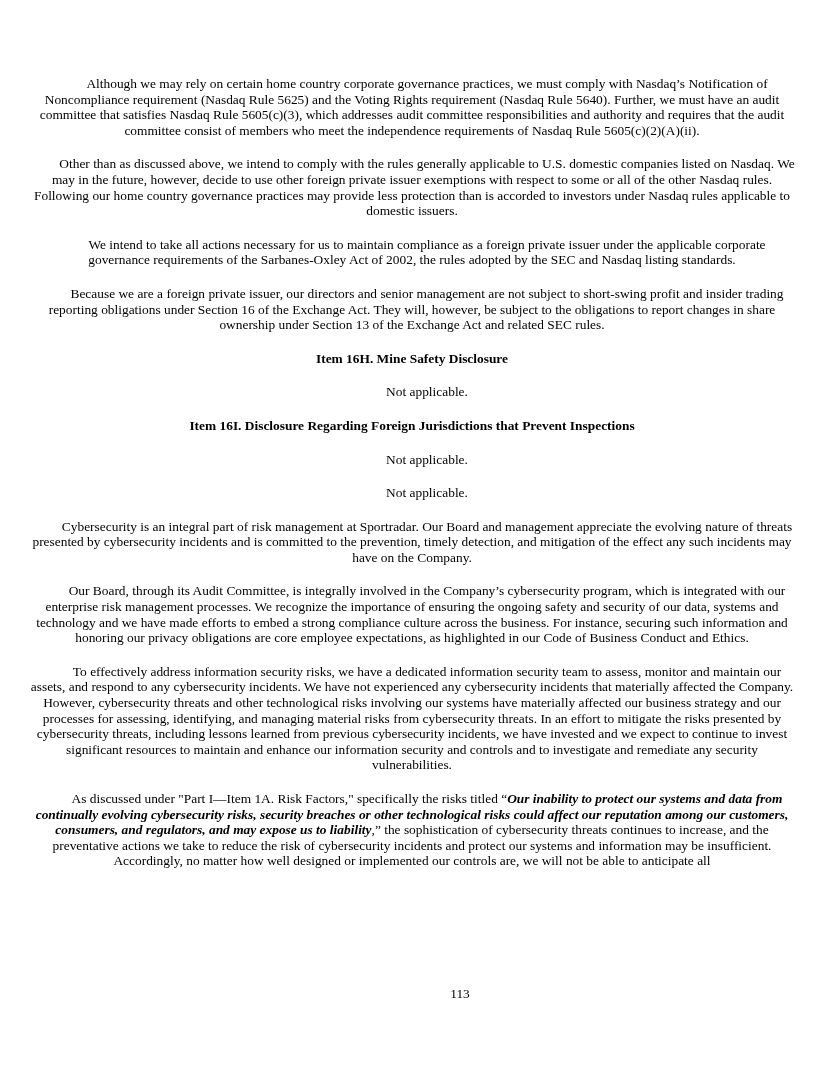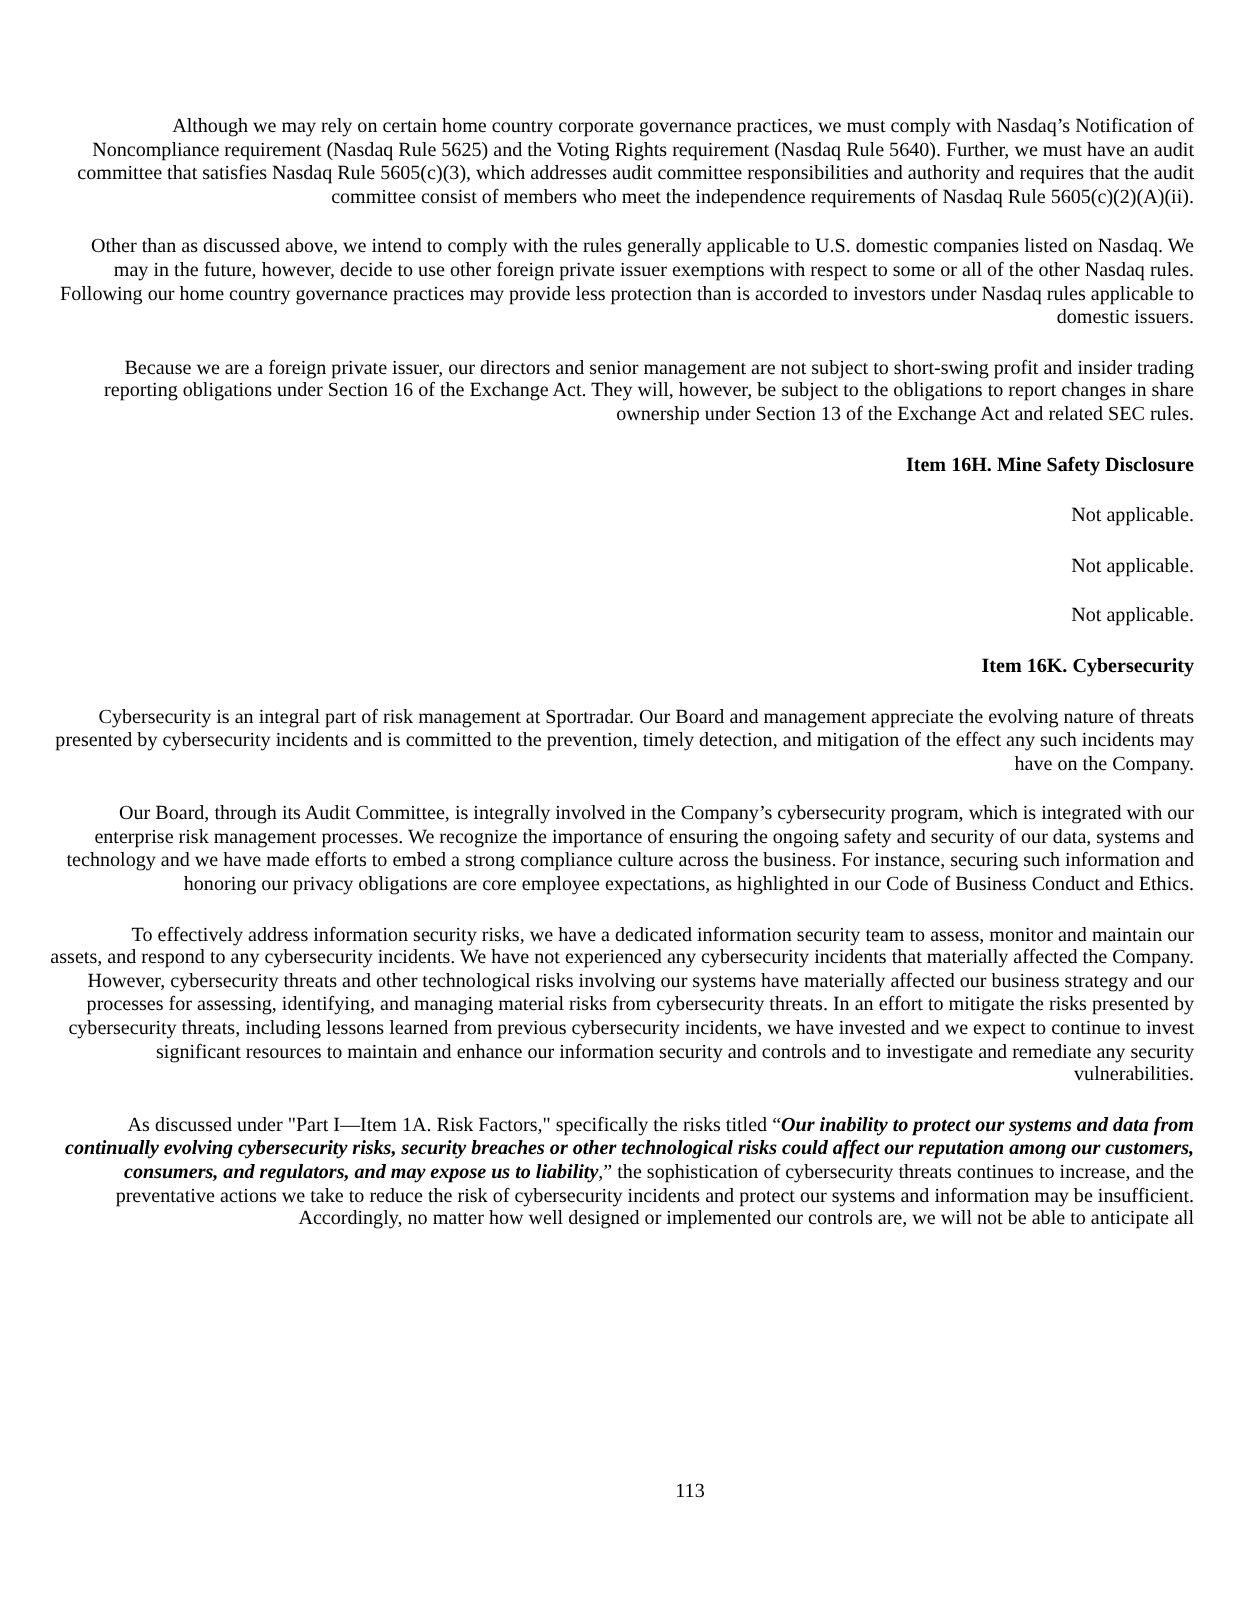--- a/index.html
+++ b/index.html
@@ -16,21 +16,21 @@
     font-family: "Liberation Serif", "DejaVu Serif", serif;
     color: #000000;
   }
   .content {
     position: absolute;
     top: 76px;
     left: 28px;
     width: 768px;
     font-size: 13.4px;
     line-height: 15.6px;
-    text-align: right;
+    text-align: center;
   }
   .para {
     margin: 0 0 18px 0;
     text-indent: 30px;
   }
   .heading {
     margin: 12px 0 18px 0;
     font-size: 13.4px;
     font-weight: bold;
     text-indent: 0;
@@ -53,34 +53,35 @@
 </head>
 <body>
 
 <div class="page">
   <div class="content">
 
     <p class="para">Although we may rely on certain home country corporate governance practices, we must comply with Nasdaq’s Notification of Noncompliance requirement (Nasdaq Rule 5625) and the Voting Rights requirement (Nasdaq Rule 5640). Further, we must have an audit committee that satisfies Nasdaq Rule 5605(c)(3), which addresses audit committee responsibilities and authority and requires that the audit committee consist of members who meet the independence requirements of Nasdaq Rule 5605(c)(2)(A)(ii).</p>
 
     <p class="para">Other than as discussed above, we intend to comply with the rules generally applicable to U.S. domestic companies listed on Nasdaq. We may in the future, however, decide to use other foreign private issuer exemptions with respect to some or all of the other Nasdaq rules. Following our home country governance practices may provide less protection than is accorded to investors under Nasdaq rules applicable to domestic issuers.</p>
 
+    <p class="para">We intend to take all actions necessary for us to maintain compliance as a foreign private issuer under the applicable corporate governance requirements of the Sarbanes-Oxley Act of 2002, the rules adopted by the SEC and Nasdaq listing standards.</p>
 
     <p class="para">Because we are a foreign private issuer, our directors and senior management are not subject to short-swing profit and insider trading reporting obligations under Section 16 of the Exchange Act. They will, however, be subject to the obligations to report changes in share ownership under Section 13 of the Exchange Act and related SEC rules.</p>
 
     <h3 class="heading">Item 16H. Mine Safety Disclosure</h3>
 
     <p class="para">Not applicable.</p>
 
+    <h3 class="heading">Item 16I. Disclosure Regarding Foreign Jurisdictions that Prevent Inspections</h3>
 
     <p class="para">Not applicable.</p>
 
 
     <p class="para">Not applicable.</p>
 
-    <h3 class="heading">Item 16K. Cybersecurity</h3>
 
     <p class="para">Cybersecurity is an integral part of risk management at Sportradar. Our Board and management appreciate the evolving nature of threats presented by cybersecurity incidents and is committed to the prevention, timely detection, and mitigation of the effect any such incidents may have on the Company.</p>
 
     <p class="para">Our Board, through its Audit Committee, is integrally involved in the Company’s cybersecurity program, which is integrated with our enterprise risk management processes. We recognize the importance of ensuring the ongoing safety and security of our data, systems and technology and we have made efforts to embed a strong compliance culture across the business. For instance, securing such information and honoring our privacy obligations are core employee expectations, as highlighted in our Code of Business Conduct and Ethics.</p>
 
     <p class="para">To effectively address information security risks, we have a dedicated information security team to assess, monitor and maintain our assets, and respond to any cybersecurity incidents. We have not experienced any cybersecurity incidents that materially affected the Company. However, cybersecurity threats and other technological risks involving our systems have materially affected our business strategy and our processes for assessing, identifying, and managing material risks from cybersecurity threats. In an effort to mitigate the risks presented by cybersecurity threats, including lessons learned from previous cybersecurity incidents, we have invested and we expect to continue to invest significant resources to maintain and enhance our information security and controls and to investigate and remediate any security vulnerabilities.</p>
 
     <p class="para"><span>As discussed under "Part I—Item 1A. Risk Factors," specifically the risks titled “</span><span class="italic-seg">Our inability to protect our systems and data from continually evolving cybersecurity risks, security breaches or other technological risks could affect our reputation among our customers, consumers, and regulators, and may expose us to liability</span><span>,” the sophistication of cybersecurity threats continues to increase, and the preventative actions we take to reduce the risk of cybersecurity incidents and protect our systems and information may be insufficient. Accordingly, no matter how well designed or implemented our controls are, we will not be able to anticipate all</span></p>
 
   </div>

